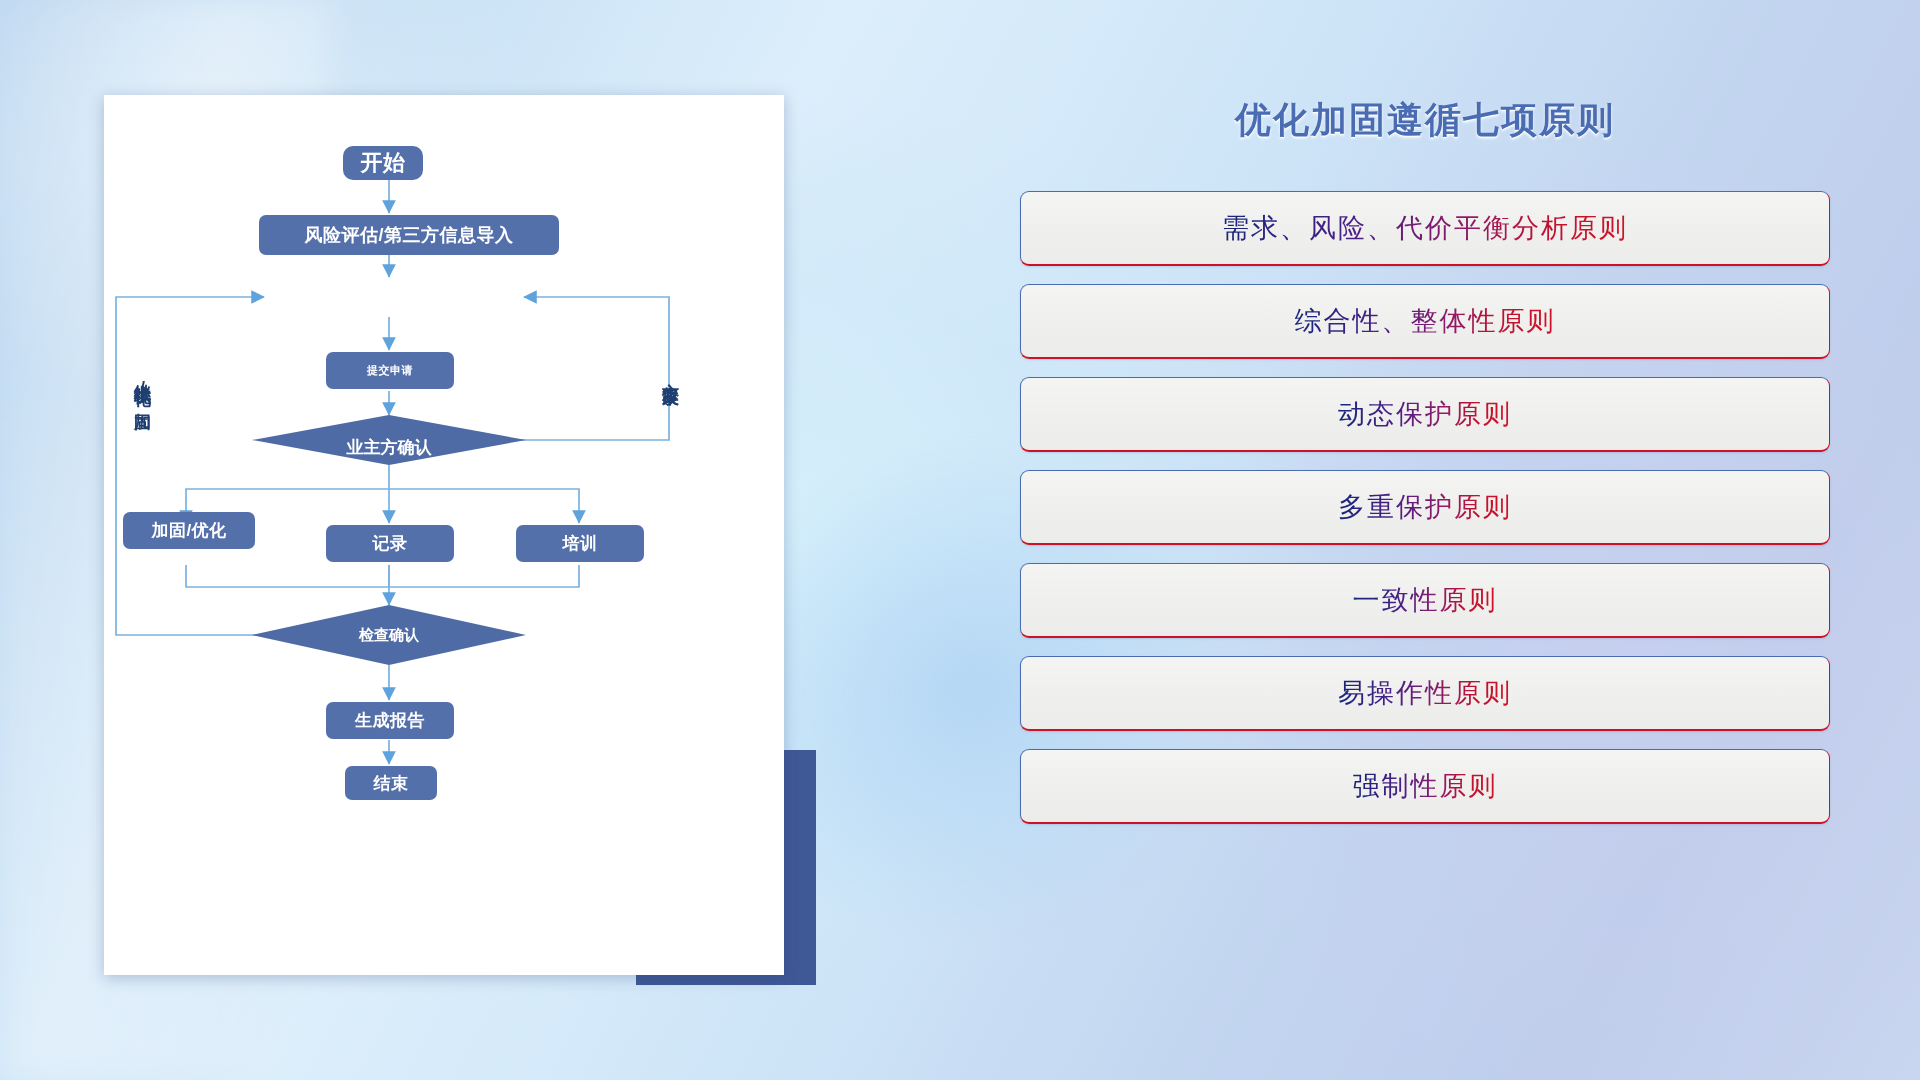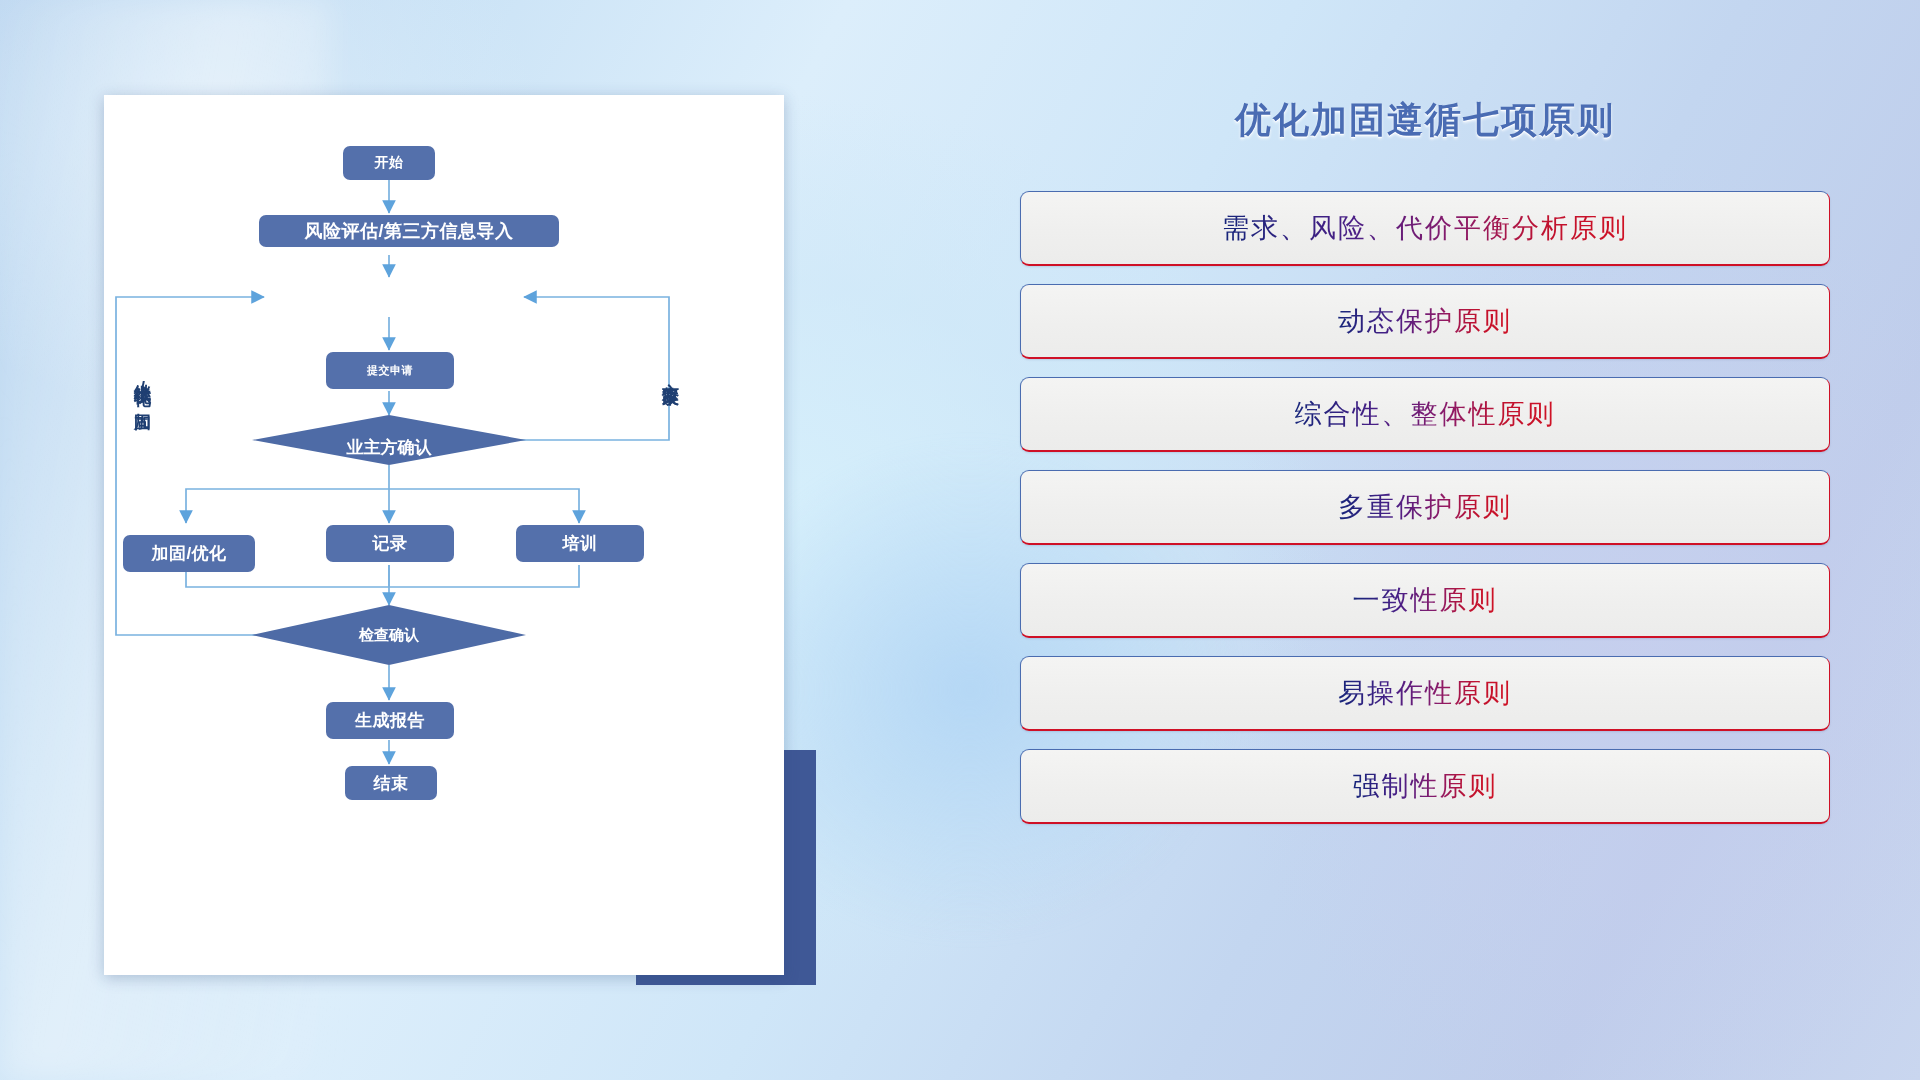--- a/index.html
+++ b/index.html
@@ -117,38 +117,38 @@
     <g stroke="#7ab2e0" stroke-width="1.7" fill="none">
       <path d="M388,345 L565,345 L565,202 L420,202" marker-end="url(#ah)"></path>
     </g>
 
     <g fill="#4e6ba6">
       <polygon points="285,320 422,345 285,370 148,345"></polygon>
       <polygon points="285,510 422,540 285,570 148,540"></polygon>
     </g>
   </svg>
 
-  <div class="nodeBox" style="left:239px;top:51px;width:92px;height:34px;font-size:14px;">
+  <div class="nodeBox" style="left:239px;top:51px;width:80px;height:34px;font-size:22px;border-radius:10px;">
     <span>开始</span>
   </div>
 
-  <div class="nodeBox" style="left:155px;top:120px;width:300px;height:32px;font-size:18px;">
+  <div class="nodeBox" style="left:155px;top:120px;width:300px;height:40px;font-size:18px;">
     <span>风险评估/第三方信息导入</span>
   </div>
 
 
   <div class="nodeBox" style="left:222px;top:257px;width:128px;height:37px;font-size:11px;">
     <span>提交申请</span>
   </div>
 
   <div class="diaLabel" style="left:225px;top:340px;width:120px;height:24px;font-size:17px;">
     <span>业主方确认</span>
   </div>
 
-  <div class="nodeBox" style="left:19px;top:440px;width:132px;height:37px;font-size:17px;">
+  <div class="nodeBox" style="left:19px;top:417px;width:132px;height:37px;font-size:17px;">
     <span>加固/优化</span>
   </div>
 
   <div class="nodeBox" style="left:222px;top:430px;width:128px;height:37px;font-size:17px;">
     <span>记录</span>
   </div>
 
   <div class="nodeBox" style="left:412px;top:430px;width:128px;height:37px;font-size:17px;">
     <span>培训</span>
   </div>
@@ -170,24 +170,24 @@
   <div class="vlabel" style="left:555px;top:275px;font-size:17px;">方案修改</div>
 </div>
 
 <div id="right">
   <h1 id="title">优化加固遵循七项原则</h1>
 
   <div class="pbox">
     <span class="ptext">需求、风险、代价平衡分析原则</span>
   </div>
   <div class="pbox">
-    <span class="ptext">动态保护原则</span>
+    <span class="ptext">综合性、整体性原则</span>
   </div>
   <div class="pbox">
-    <span class="ptext">综合性、整体性原则</span>
+    <span class="ptext">动态保护原则</span>
   </div>
   <div class="pbox">
     <span class="ptext">多重保护原则</span>
   </div>
   <div class="pbox">
     <span class="ptext">一致性原则</span>
   </div>
   <div class="pbox">
     <span class="ptext">易操作性原则</span>
   </div>

